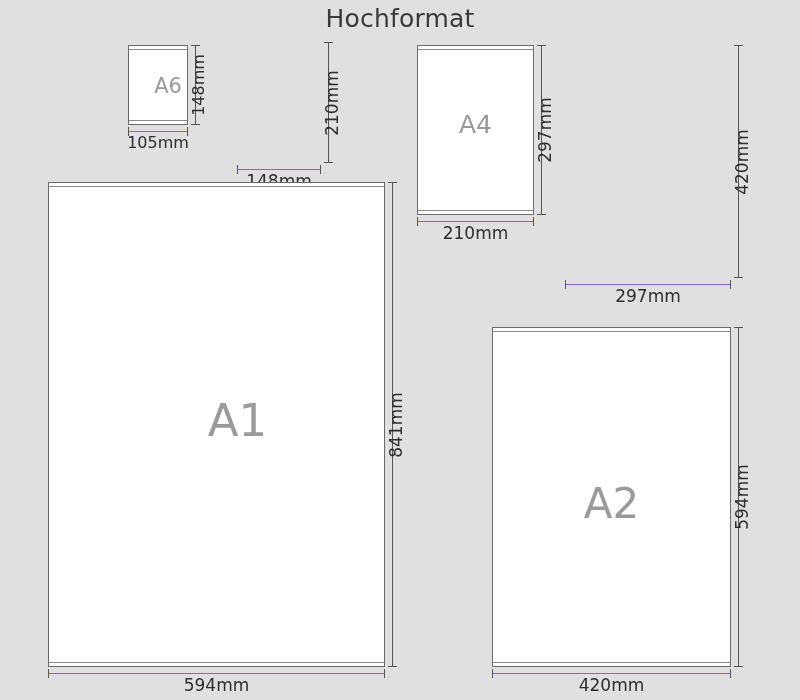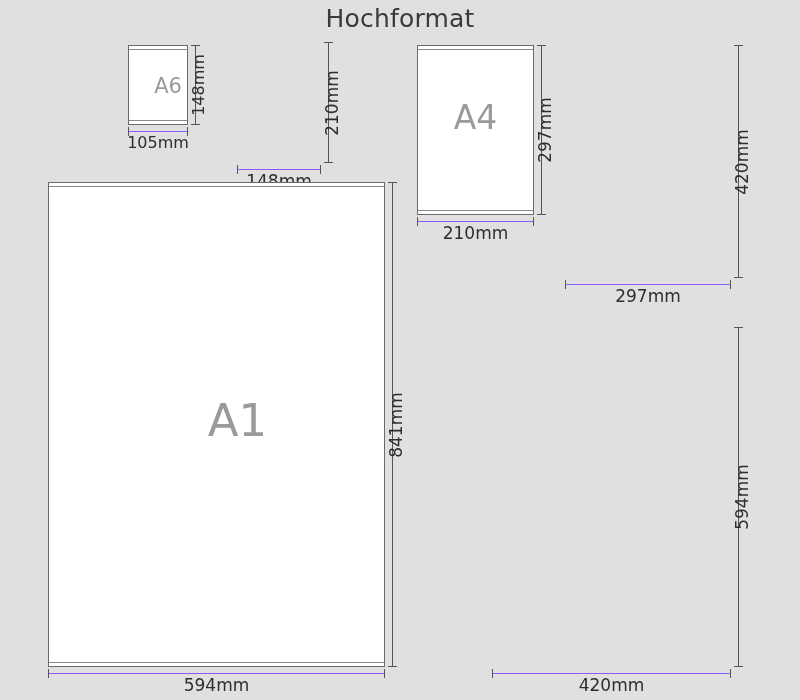--- a/index.html
+++ b/index.html
@@ -139,21 +139,21 @@
     <div class="tick-t"></div>
     <div class="tick-b"></div>
     <div class="dim-text" style="font-size:17px;">
         <span>210mm</span>
       </div>
   </div>
 
   <div class="sheet" style="left:417px;top:45px;width:117px;height:170px;">
     <div class="rule-top"></div>
     <div class="rule-bot"></div>
-    <div class="sheet-label" style="top:55px;font-size:33px;">A4</div>
+    <div class="sheet-label" style="top:66px;font-size:25px;">A4</div>
   </div>
   <div class="dim-h" style="left:417px;top:221px;width:117px;">
     <div class="tick-l"></div>
     <div class="tick-r"></div>
     <div class="dim-text" style="font-size:17px;">210mm</div>
   </div>
   <div class="dim-v" style="left:541px;top:45px;height:170px;">
     <div class="tick-t"></div>
     <div class="tick-b"></div>
     <div class="dim-text" style="font-size:17px;">
@@ -185,20 +185,25 @@
     <div class="dim-text" style="font-size:17px;">594mm</div>
   </div>
   <div class="dim-v" style="left:392px;top:182px;height:485px;">
     <div class="tick-t"></div>
     <div class="tick-b"></div>
     <div class="dim-text" style="font-size:17px;">
         <span>841mm</span>
       </div>
   </div>
 
+  <div class="sheet" style="left:492px;top:327px;width:239px;height:340px;">
+    <div class="rule-top"></div>
+    <div class="rule-bot"></div>
+    <div class="sheet-label" style="top:155px;font-size:42px;">A2</div>
+  </div>
   <div class="dim-h" style="left:492px;top:673px;width:239px;">
     <div class="tick-l"></div>
     <div class="tick-r"></div>
     <div class="dim-text" style="font-size:17px;">420mm</div>
   </div>
   <div class="dim-v" style="left:738px;top:327px;height:340px;">
     <div class="tick-t"></div>
     <div class="tick-b"></div>
     <div class="dim-text" style="font-size:17px;">
         <span>594mm</span>

